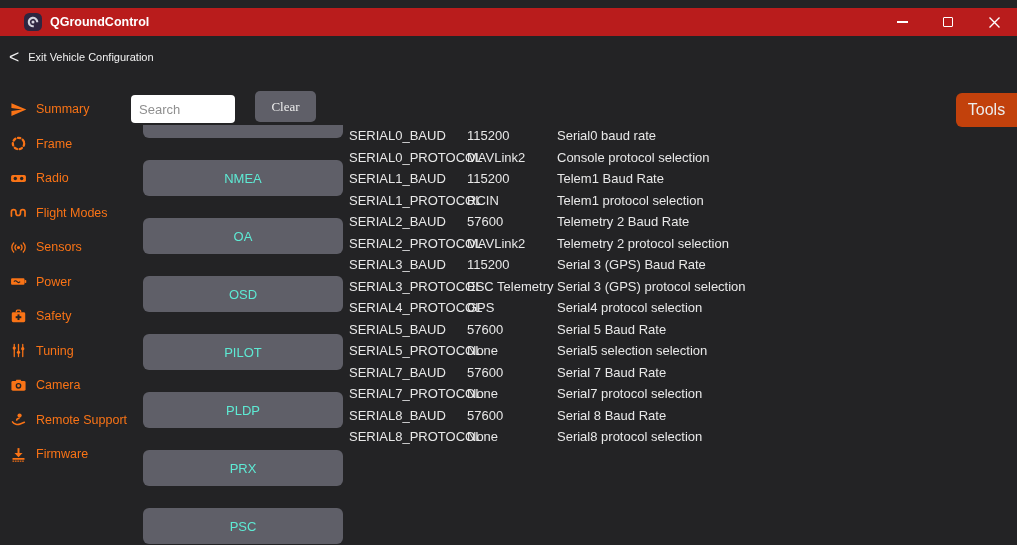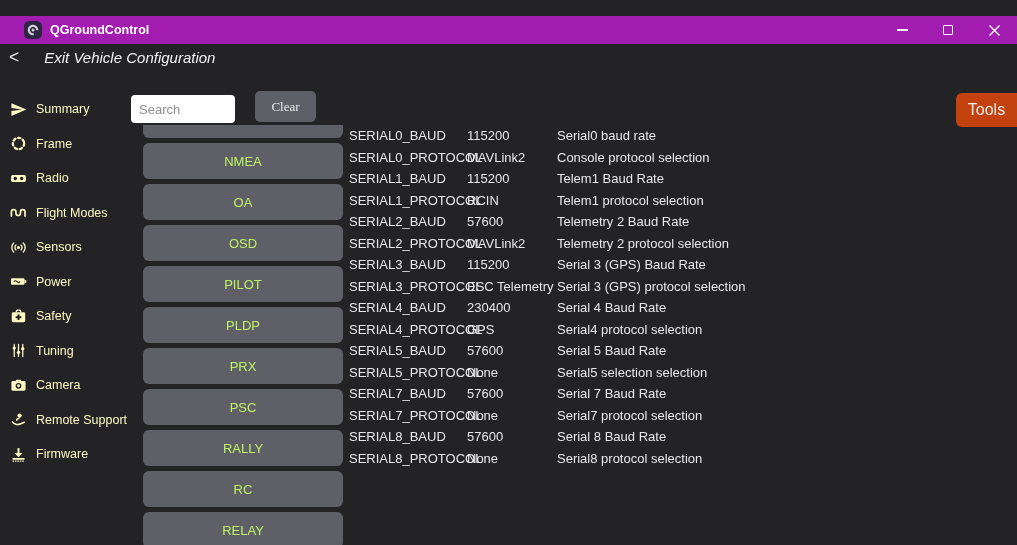--- a/index.html
+++ b/index.html
@@ -2,54 +2,54 @@
 <html><head>
 <meta charset="utf-8">
 <style>
   * { margin:0; padding:0; box-sizing:border-box; }
   html,body { background:#111; }
   .screen{
     position:relative; width:1017px; height:545px; overflow:hidden;
     background:#232325; font-family:"Liberation Sans",sans-serif;
   }
   
-  .titlebar{ position:absolute; top:16px; left:0; right:0; height:28px;
-    background:#a21caf; display:flex; align-items:center; }
+  .titlebar{ position:absolute; top:8px; left:0; right:0; height:28px;
+    background:#b91c1c; display:flex; align-items:center; }
   .logo{ margin-left:24px; width:18px; height:18px; display:block; }
   .apptitle{ margin-left:8px; font-size:12.5px; font-weight:600; color:#ffffff; }
   .wincontrols{ margin-left:auto; display:flex; height:100%; }
   .winbtn{ width:46px; height:100%; background:transparent; border:none;
     display:flex; align-items:center; justify-content:center; cursor:pointer; }
   .glyph-min{ width:11px; height:1.5px; background:#fff; display:block; }
   .glyph-max{ width:10px; height:10px; border:1.4px solid #fff; border-radius:1px; display:block; }
   
   .page-header{ position:absolute; top:28px; left:0; height:58px;
     display:flex; align-items:center; padding-left:9px; cursor:pointer; }
   .back-chevron{ color:#f2f2f2; font-size:17.5px; }
-  .page-title{ margin-left:25px; color:#f2f2f2; font-size:15px;font-style:italic; }
+  .page-title{ margin-left:9px; color:#f2f2f2; font-size:11px; }
   
   .sidebar{ position:absolute; top:92px; left:0; width:137px; }
   .side-item{ display:flex; align-items:center; height:34.5px;
     margin:0 4px 0 3px; border-radius:8px; padding-left:5px;
-    color:#fef9c3; cursor:pointer; }
+    color:#f97316; cursor:pointer; }
   .side-item.active{ background:#f6e974; color:#151515; }
   .side-item .icn{ width:20px; height:17px; display:flex; align-items:center; justify-content:center; }
   .side-item .icn svg{ width:17px; height:17px; }
   .side-item .lbl{ margin-left:8px; font-size:12.5px; white-space:nowrap; }
   
   .search-input{ position:absolute; left:131px; top:95px; width:104px; height:28px;
     border:none; border-radius:4px; background:#ffffff; color:#333;
     font-size:13px; padding:0 8px; font-family:"Liberation Sans",sans-serif; }
   .search-input::placeholder{ color:#8f8f8f; }
   .clear-btn{ position:absolute; left:255px; top:91px; width:61px; height:31px;
     background:#5f5f68; border:none; border-radius:5px; color:#ececec;
     font-size:13px; cursor:pointer; font-family:Liberation Serif, serif; }
   .groups{ position:absolute; left:143px; top:125px; width:200px; height:420px; overflow:hidden; }
-  .group-btn{ width:100%; height:36px; margin-bottom:5px; background:#5f5f68;
-    border:none; border-radius:6px; color:#bef264; font-size:13px;
+  .group-btn{ width:100%; height:36px; margin-bottom:22px; background:#5f5f68;
+    border:none; border-radius:6px; color:#5eead4; font-size:13px;
     display:flex; align-items:center; justify-content:center; cursor:pointer;
     font-family:"Liberation Sans",sans-serif; }
   .group-btn.partial{ margin-top:-23px; }
   
   .params{ position:absolute; left:349px; top:125px; width:470px; }
   .param-row{ display:flex; height:21.5px; align-items:center;
     font-size:13px; color:#e8e8e8; cursor:default; }
   .p-name{ width:118px; white-space:nowrap; }
   .p-value{ width:90px; white-space:nowrap; }
   .p-desc{ white-space:nowrap; }
@@ -272,25 +272,20 @@
         <span class="p-name">SERIAL3_BAUD</span>
         <span class="p-value">115200</span>
         <span class="p-desc">Serial 3 (GPS) Baud Rate</span>
       </div>
     <div class="param-row">
         <span class="p-name">SERIAL3_PROTOCOL</span>
         <span class="p-value">ESC Telemetry</span>
         <span class="p-desc">Serial 3 (GPS) protocol selection</span>
       </div>
     <div class="param-row">
-        <span class="p-name">SERIAL4_BAUD</span>
-        <span class="p-value">230400</span>
-        <span class="p-desc">Serial 4 Baud Rate</span>
-      </div>
-    <div class="param-row">
         <span class="p-name">SERIAL4_PROTOCOL</span>
         <span class="p-value">GPS</span>
         <span class="p-desc">Serial4 protocol selection</span>
       </div>
     <div class="param-row">
         <span class="p-name">SERIAL5_BAUD</span>
         <span class="p-value">57600</span>
         <span class="p-desc">Serial 5 Baud Rate</span>
       </div>
     <div class="param-row">

